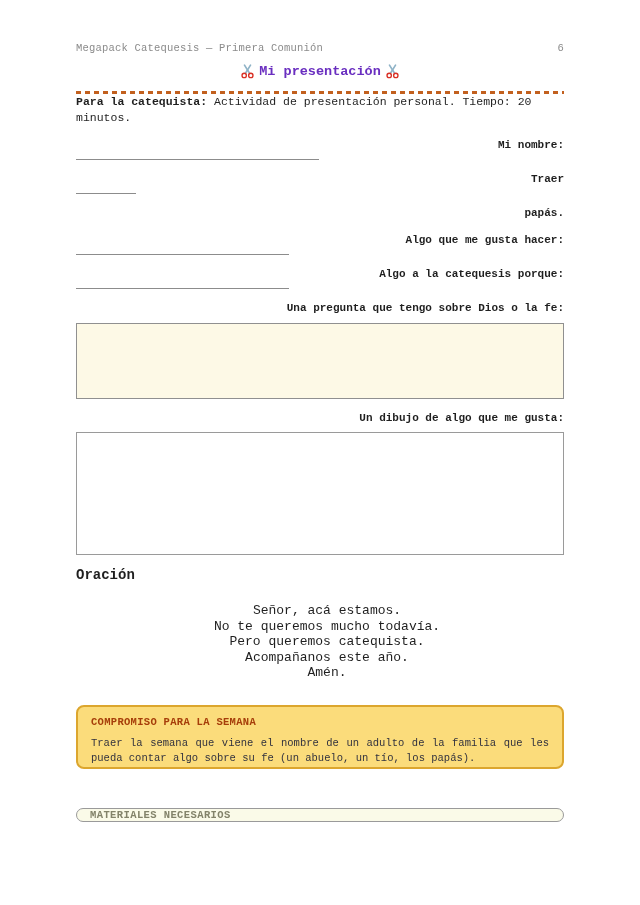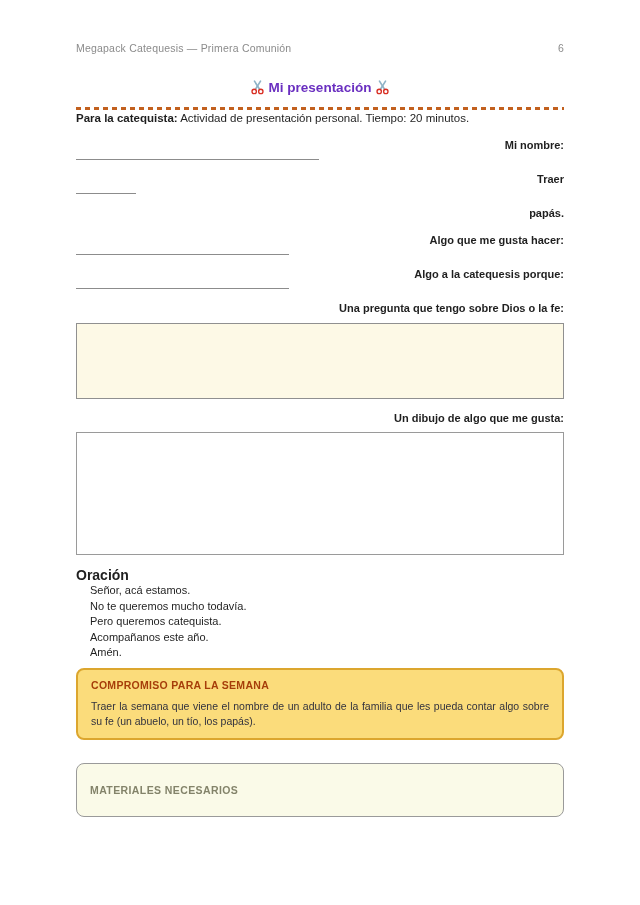--- a/index.html
+++ b/index.html
@@ -1,39 +1,39 @@
 <!DOCTYPE html>
 <html><head>
 <meta charset="utf-8">
 <style>
   html,body { margin:0; padding:0; }
   .page {
     position: relative;
     width: 640px;
     height: 905px;
     background: #ffffff;
-    font-family: Liberation Sans, sans-serif;
+    font-family: Liberation Mono, monospace;
     color: #1f1f1f;
     overflow: hidden;
   }
   .content { padding: 0 76px; }
 
   
   .running-header {
     display: flex;
     justify-content: space-between;
     padding-top: 42px;
     font-size: 10.5px;
     color: #8b8b8b;
     letter-spacing: 0.2px;
   }
 
   
   .section-title {
-    margin-top: 26px;
+    margin-top: 10px;
     display: flex;
     justify-content: center;
     align-items: center;
     gap: 4px;
     font-size: 13.5px;
     font-weight: bold;
     color: #6a2fc0;
   }
   .scissors { width: 15px; height: 15px; display: inline-block; }
 
@@ -76,52 +76,54 @@
     border: 1px solid #9a9a9a;
   }
 
   .prayer-heading {
     margin-top: 12px;
     font-size: 14px;
     font-weight: bold;
     line-height: 16px;
   }
   .prayer {
+    margin-top: 20px;
     margin-left: 14px;
-    font-size: 11px;
+    font-size: 13px;
     line-height: 15.5px;
+    text-align: center;
   }
 
   .commitment-card {
-    margin-top: 7px;
+    margin-top: 24px;
     background: #fbdc7b;
     border: 2px solid #dca62e;
     border-radius: 8px;
-    padding: 9px 13px 9px 13px;
+    padding: 9px 13px 1px 13px;
   }
   .commitment-heading {
     font-size: 10.5px;
     font-weight: bold;
     color: #a63e0a;
     letter-spacing: 0.3px;
   }
   .commitment-text {
     margin-top: 8px;
     font-size: 10.5px;
     line-height: 15px;
     color: #32323e;
     text-align: justify;
   }
 
   .materials-card {
-    margin-top: 23px;
+    margin-top: 39px;
     background: #fafae8;
     border: 1px solid #9a9a9a;
     border-radius: 8px;
-    padding: 20px 13px;
+    padding: 0 13px;
   }
   .materials-heading {
     font-size: 10.5px;
     font-weight: bold;
     color: #83836a;
     letter-spacing: 0.4px;
   }
 </style>
 </head>
 <body>

